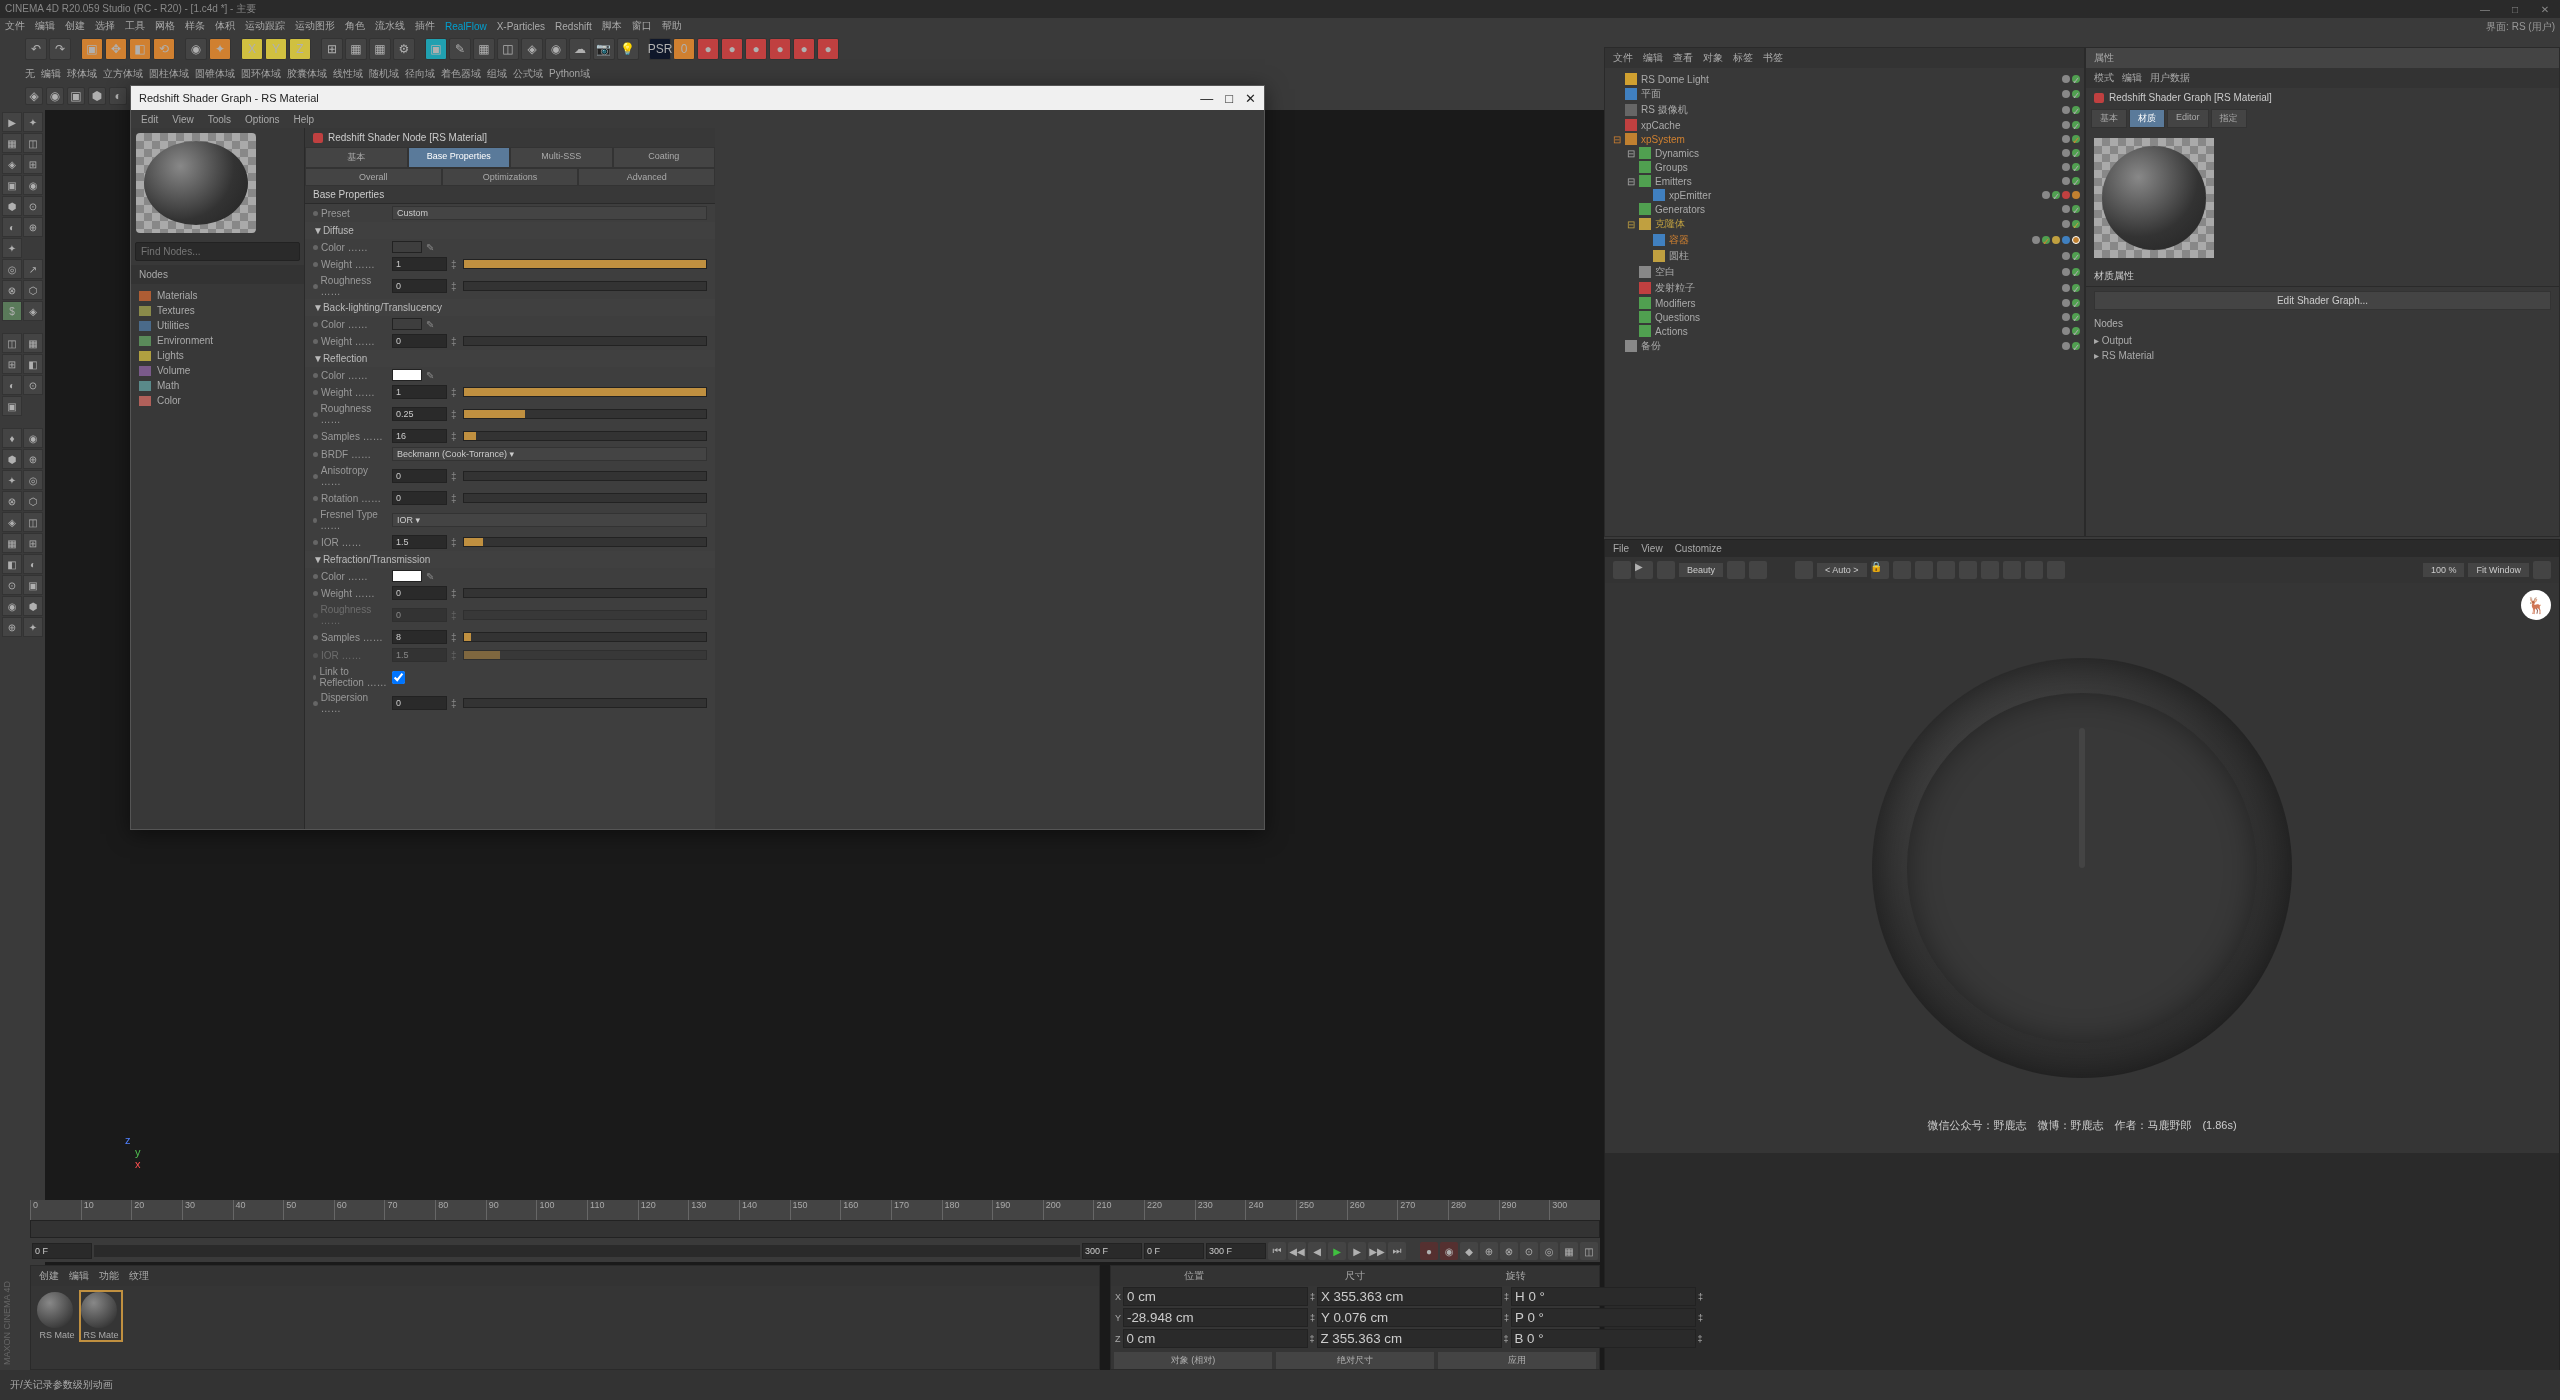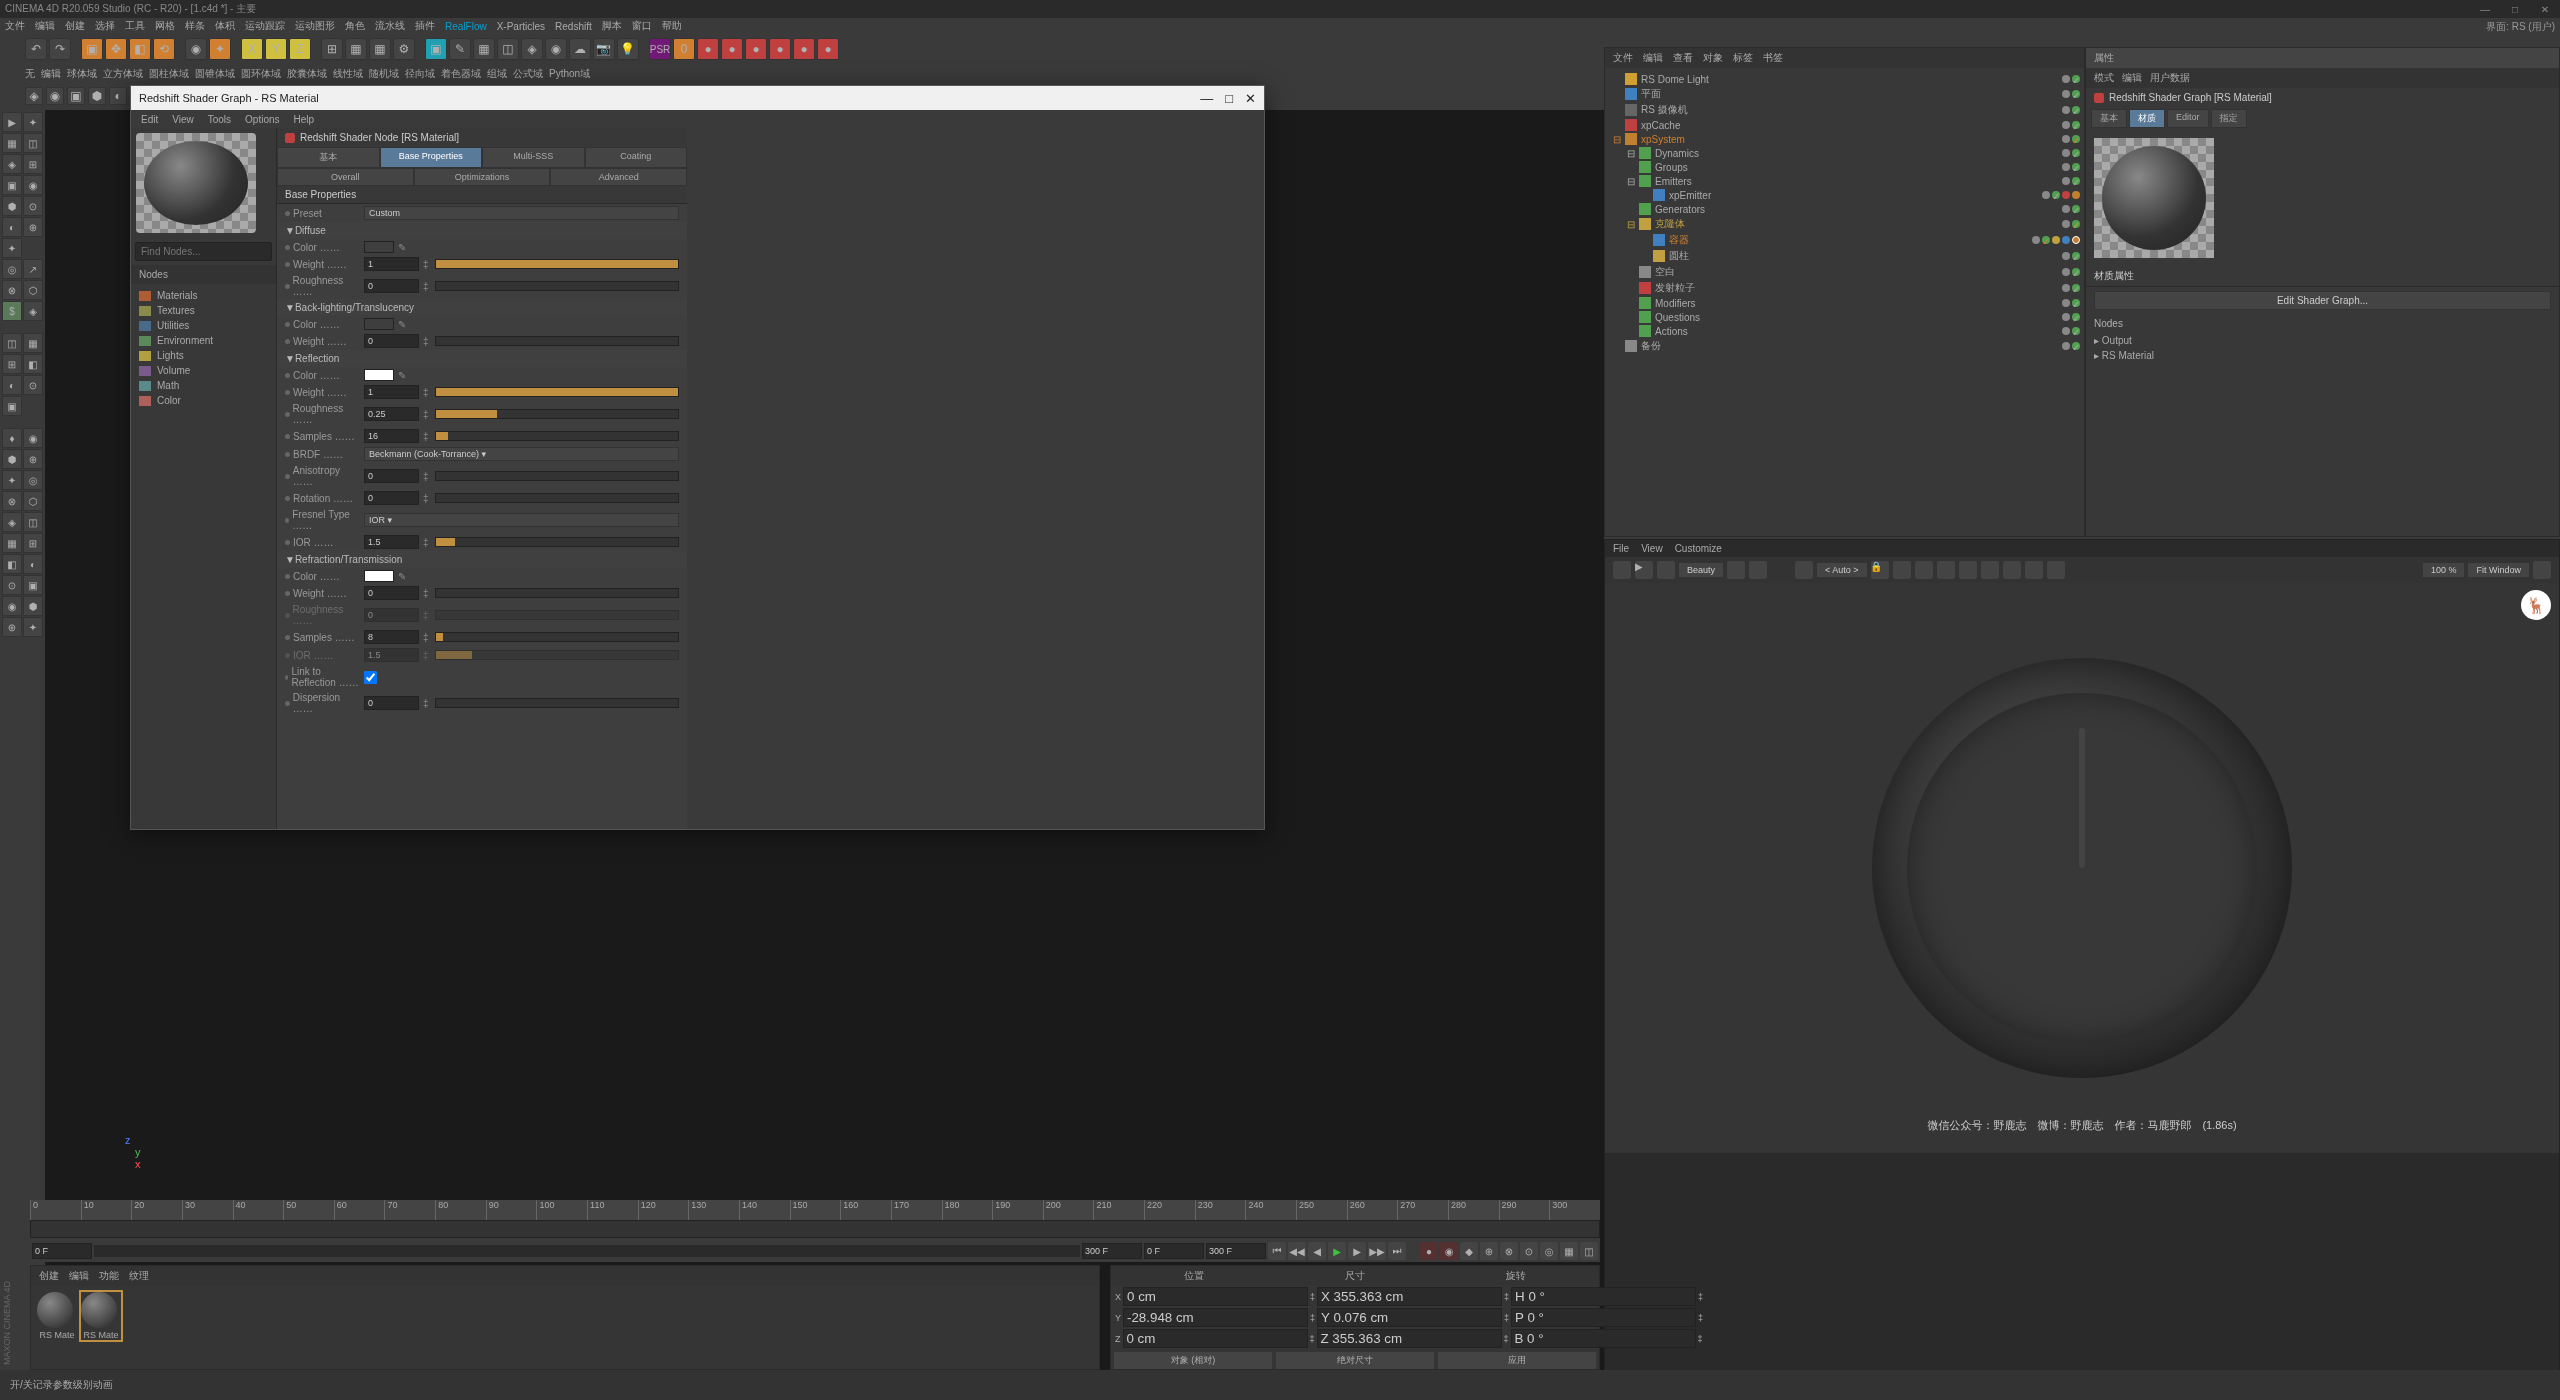--- a/index.html
+++ b/index.html
@@ -36,21 +36,21 @@
 .viewport-bottom{position:absolute;bottom:150px;left:460px;color:#aaa;font-size:10px}
 .viewport-bottom2{position:absolute;bottom:150px;right:20px;color:#aaa;font-size:10px}
 .sphere-wire{position:absolute;left:400px;top:500px;width:220px;height:120px;border-radius:50% 50% 0 0;background:radial-gradient(ellipse at 50% 100%,#4080c0 0%,#305080 40%,transparent 70%);opacity:0.6}
 
 
 .shader-window{position:absolute;left:130px;top:85px;width:1135px;height:745px;background:#3a3a3a;border:1px solid #555;z-index:100;box-shadow:0 4px 20px rgba(0,0,0,0.5)}
 .sw-title{height:24px;background:#f0f0f0;color:#222;display:flex;align-items:center;padding:0 8px;font-size:11px}
 .sw-title .wbtn{margin-left:auto;display:flex;gap:12px;font-size:13px}
 .sw-menu{height:18px;background:#3a3a3a;display:flex;gap:14px;padding:0 10px;font-size:10px;align-items:center;color:#aaa}
 .sw-body{display:flex;height:calc(100% - 42px)}
-.sw-left{width:146px;background:#383838;border-right:1px solid #2a2a2a;display:flex;flex-direction:column}
+.sw-left{width:174px;background:#383838;border-right:1px solid #2a2a2a;display:flex;flex-direction:column}
 .sw-preview{width:120px;height:100px;margin:5px;background:linear-gradient(45deg,#888 25%,transparent 25%,transparent 75%,#888 75%),linear-gradient(45deg,#888 25%,#aaa 25%,#aaa 75%,#888 75%);background-size:16px 16px;background-position:0 0,8px 8px;border-radius:4px;position:relative}
 .sw-preview::after{content:'';position:absolute;inset:8px;border-radius:50%;background:radial-gradient(circle at 35% 30%,#888,#333 60%,#222)}
 .sw-search{margin:4px;padding:3px 5px;background:#2a2a2a;border:1px solid #222;color:#777;font-size:10px;border-radius:2px}
 .sw-nodes-h{padding:4px 8px;background:#333;font-size:10px;color:#aaa}
 .sw-nodelist{padding:4px}
 .sw-nodeitem{display:flex;align-items:center;gap:6px;padding:2px 4px;font-size:10px;color:#aaa}
 .sw-nodeitem .sw-color{width:12px;height:10px}
 .sw-center{flex:1;background:#5a5a5a;position:relative}
 .sw-center-title{position:absolute;top:0;left:0;right:0;height:18px;background:#444;text-align:center;font-size:10px;padding-top:3px;color:#ccc}
 .sw-center-title .x{position:absolute;right:5px;color:#c04040}
@@ -205,21 +205,21 @@
   <div class="tbtn teal">▣</div>
   <div class="tbtn">✎</div>
   <div class="tbtn">▦</div>
   <div class="tbtn">◫</div>
   <div class="tbtn">◈</div>
   <div class="tbtn">◉</div>
   <div class="tbtn">☁</div>
   <div class="tbtn">📷</div>
   <div class="tbtn">💡</div>
   <div class="sep"></div>
-  <div class="tbtn" style="background:#701a75;font-size:10px">PSR</div>
+  <div class="tbtn" style="background:#0f172a;font-size:12px">PSR</div>
   <div class="tbtn orange">0</div>
   <div class="tbtn red">●</div>
   <div class="tbtn red">●</div>
   <div class="tbtn red">●</div>
   <div class="tbtn red">●</div>
   <div class="tbtn red">●</div>
   <div class="tbtn red">●</div>
 </div>
 
 <div class="toolbar2">

